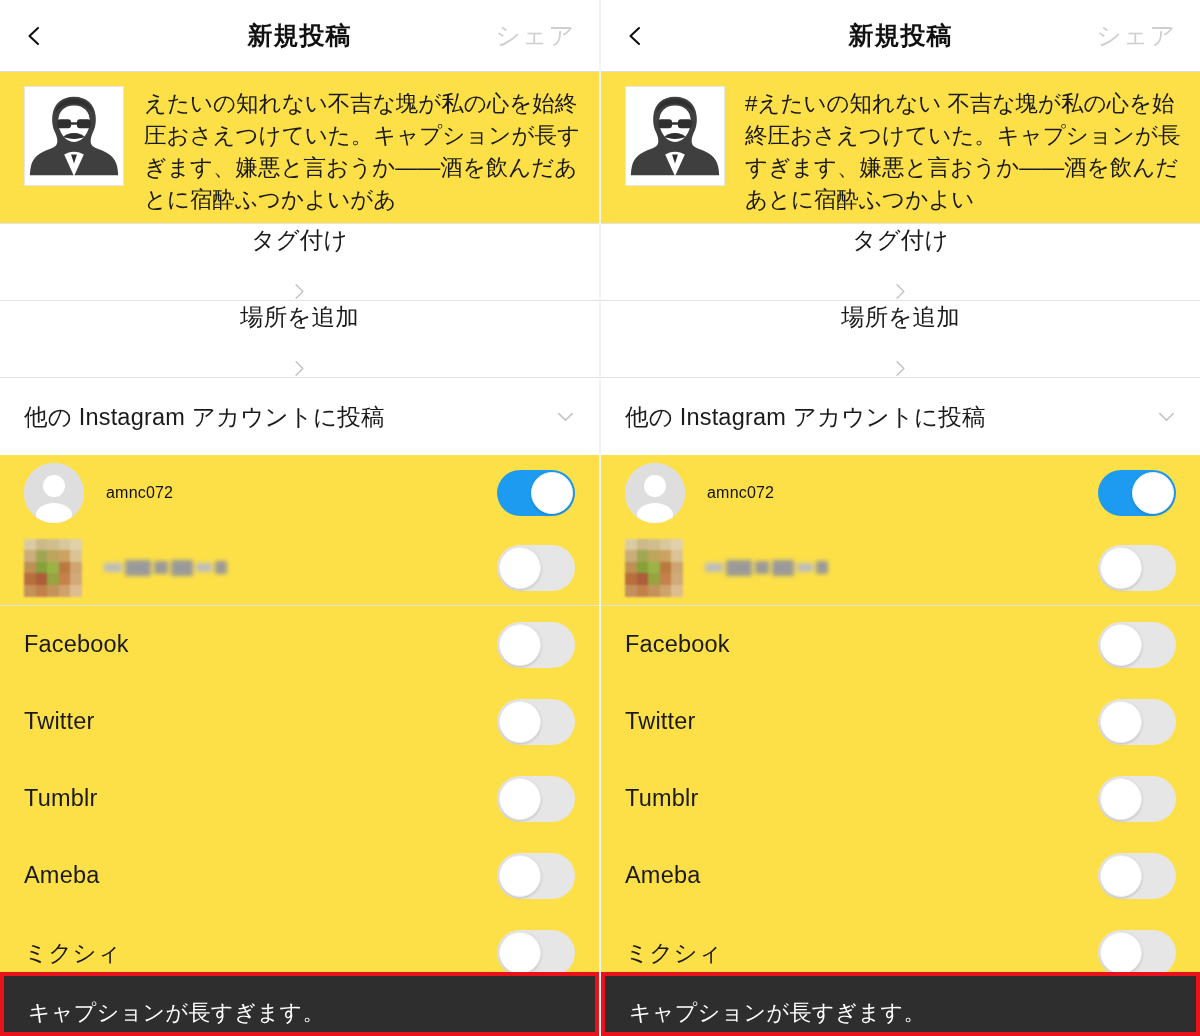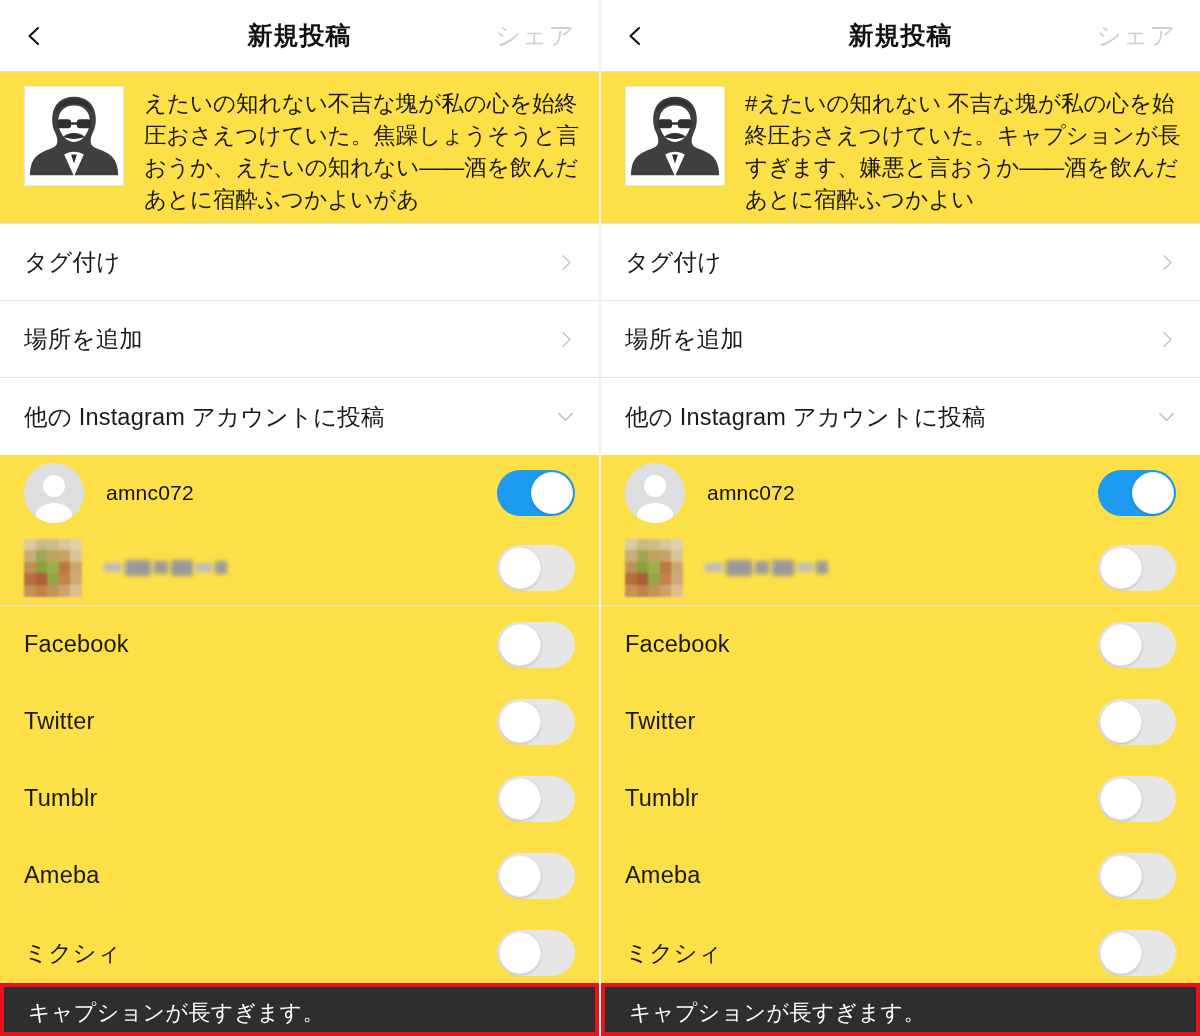--- a/index.html
+++ b/index.html
@@ -117,21 +117,21 @@
     padding: 0 24px;
     box-sizing: border-box;
     background: #fff;
   }
   .row .label {
     font-size: 23.5px;
     color: #1a1a1a;
     letter-spacing: 0.2px;
     flex: 1;
   }
-  .row.sep-bottom { border-bottom: 1px solid #e3e3e3; }
+  .row.sep-bottom { border-bottom: 1px solid #e3e3e3; flex-direction: column; }
   .chev-right { width: 17px; height: 17px; display:block; opacity: .55; }
   .chev-down  { width: 19px; height: 19px; display:block; opacity: .55; }
 
   
   .acct-row {
     display: flex;
     align-items: center;
     height: 75px;
     padding: 0 24px;
     box-sizing: border-box;
@@ -150,21 +150,21 @@
     flex: 0 0 58px;
     display: grid;
     grid-template-columns: repeat(5, 1fr);
     grid-template-rows: repeat(5, 1fr);
     filter: blur(1.2px);
     opacity: .92;
   }
   .mosaic i { display:block; }
   .acct-name {
     margin-left: 22px;
-    font-size: 21px;
+    font-size: 16px;
     color: #111;
     flex: 1;
     letter-spacing: .2px;
   }
   .name-blur {
     margin-left: 22px;
     flex: 1;
     height: 30px;
     display: flex;
     align-items: center;
@@ -217,21 +217,21 @@
     color: #1a1a1a;
     letter-spacing: .2px;
   }
 
   
   .toast {
     position: absolute;
     left: 0;
     bottom: 0;
     width: 100%;
-    height: 53px;
+    height: 64px;
     background: #2e2e2e;
     border: 4px solid #e8121c;
     box-sizing: border-box;
     display: flex;
     align-items: flex-end;
     padding: 0 0 6px 24px;
   }
   .toast .msg {
     color: #fff;
     font-size: 22px;
@@ -270,21 +270,21 @@
           <g fill="#2f2f2f">
             <path d="M31 26c4-6 11-9 19-9s15 3 19 9c-2-9-9-14-19-14s-17 5-19 14z"></path>
             <rect x="33" y="33" width="14" height="9" rx="3"></rect>
             <rect x="53" y="33" width="14" height="9" rx="3"></rect>
             <rect x="46" y="36" width="8" height="2.5"></rect>
             <path d="M50 47c-5 0-9 2-11 4 3 1 7 2 11 2s8-1 11-2c-2-2-6-4-11-4z"></path>
             <path d="M47 69h6l-3 9-3-9z"></path>
           </g>
         </svg>
       </div>
-      <div class="caption-text">えたいの知れない不吉な塊が私の心を始終圧おさえつけていた。焦躁しょうそうと言おうか、えたいの知れない——酒を飲んだあとに宿酔ふつかよいがあ</div>
+      <div class="caption-text">えたいの知れない不吉な塊が私の心を始終圧おさえつけていた。キャプションが長すぎます、嫌悪と言おうか——酒を飲んだあとに宿酔ふつかよいがあ</div>
     </div>
 
     <div class="row sep-bottom">
       <span class="label">タグ付け</span>
       <svg class="chev-right" viewBox="0 0 20 20" fill="none">
         <path d="M6 2 L14 10 L6 18" stroke="#8e8e8e" stroke-width="1.6" stroke-linecap="round" stroke-linejoin="round"></path>
       </svg>
     </div>
 
     <div class="row sep-bottom">

